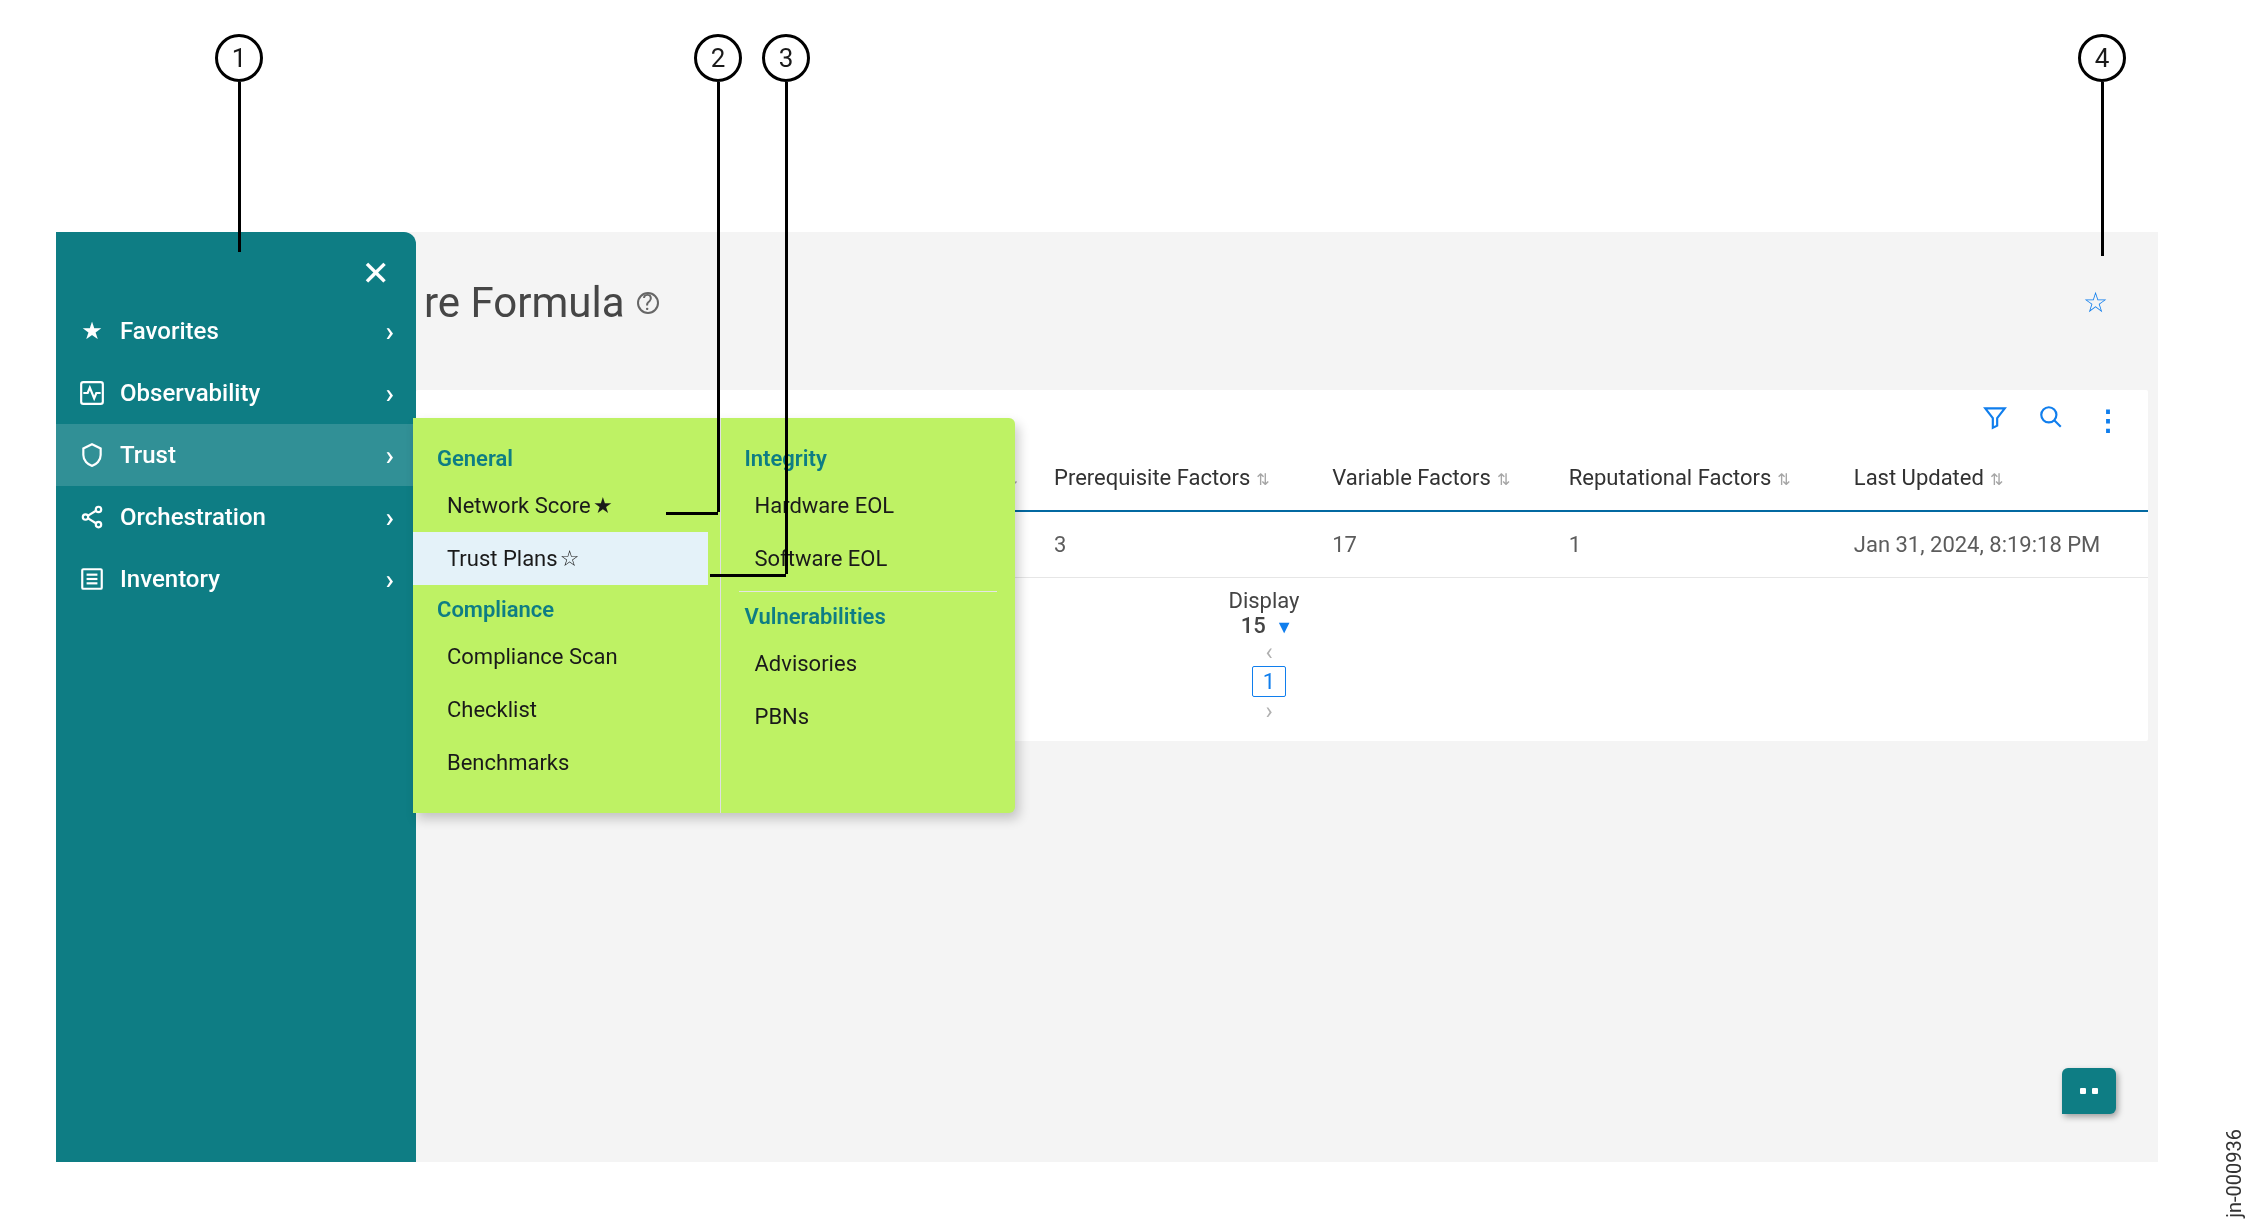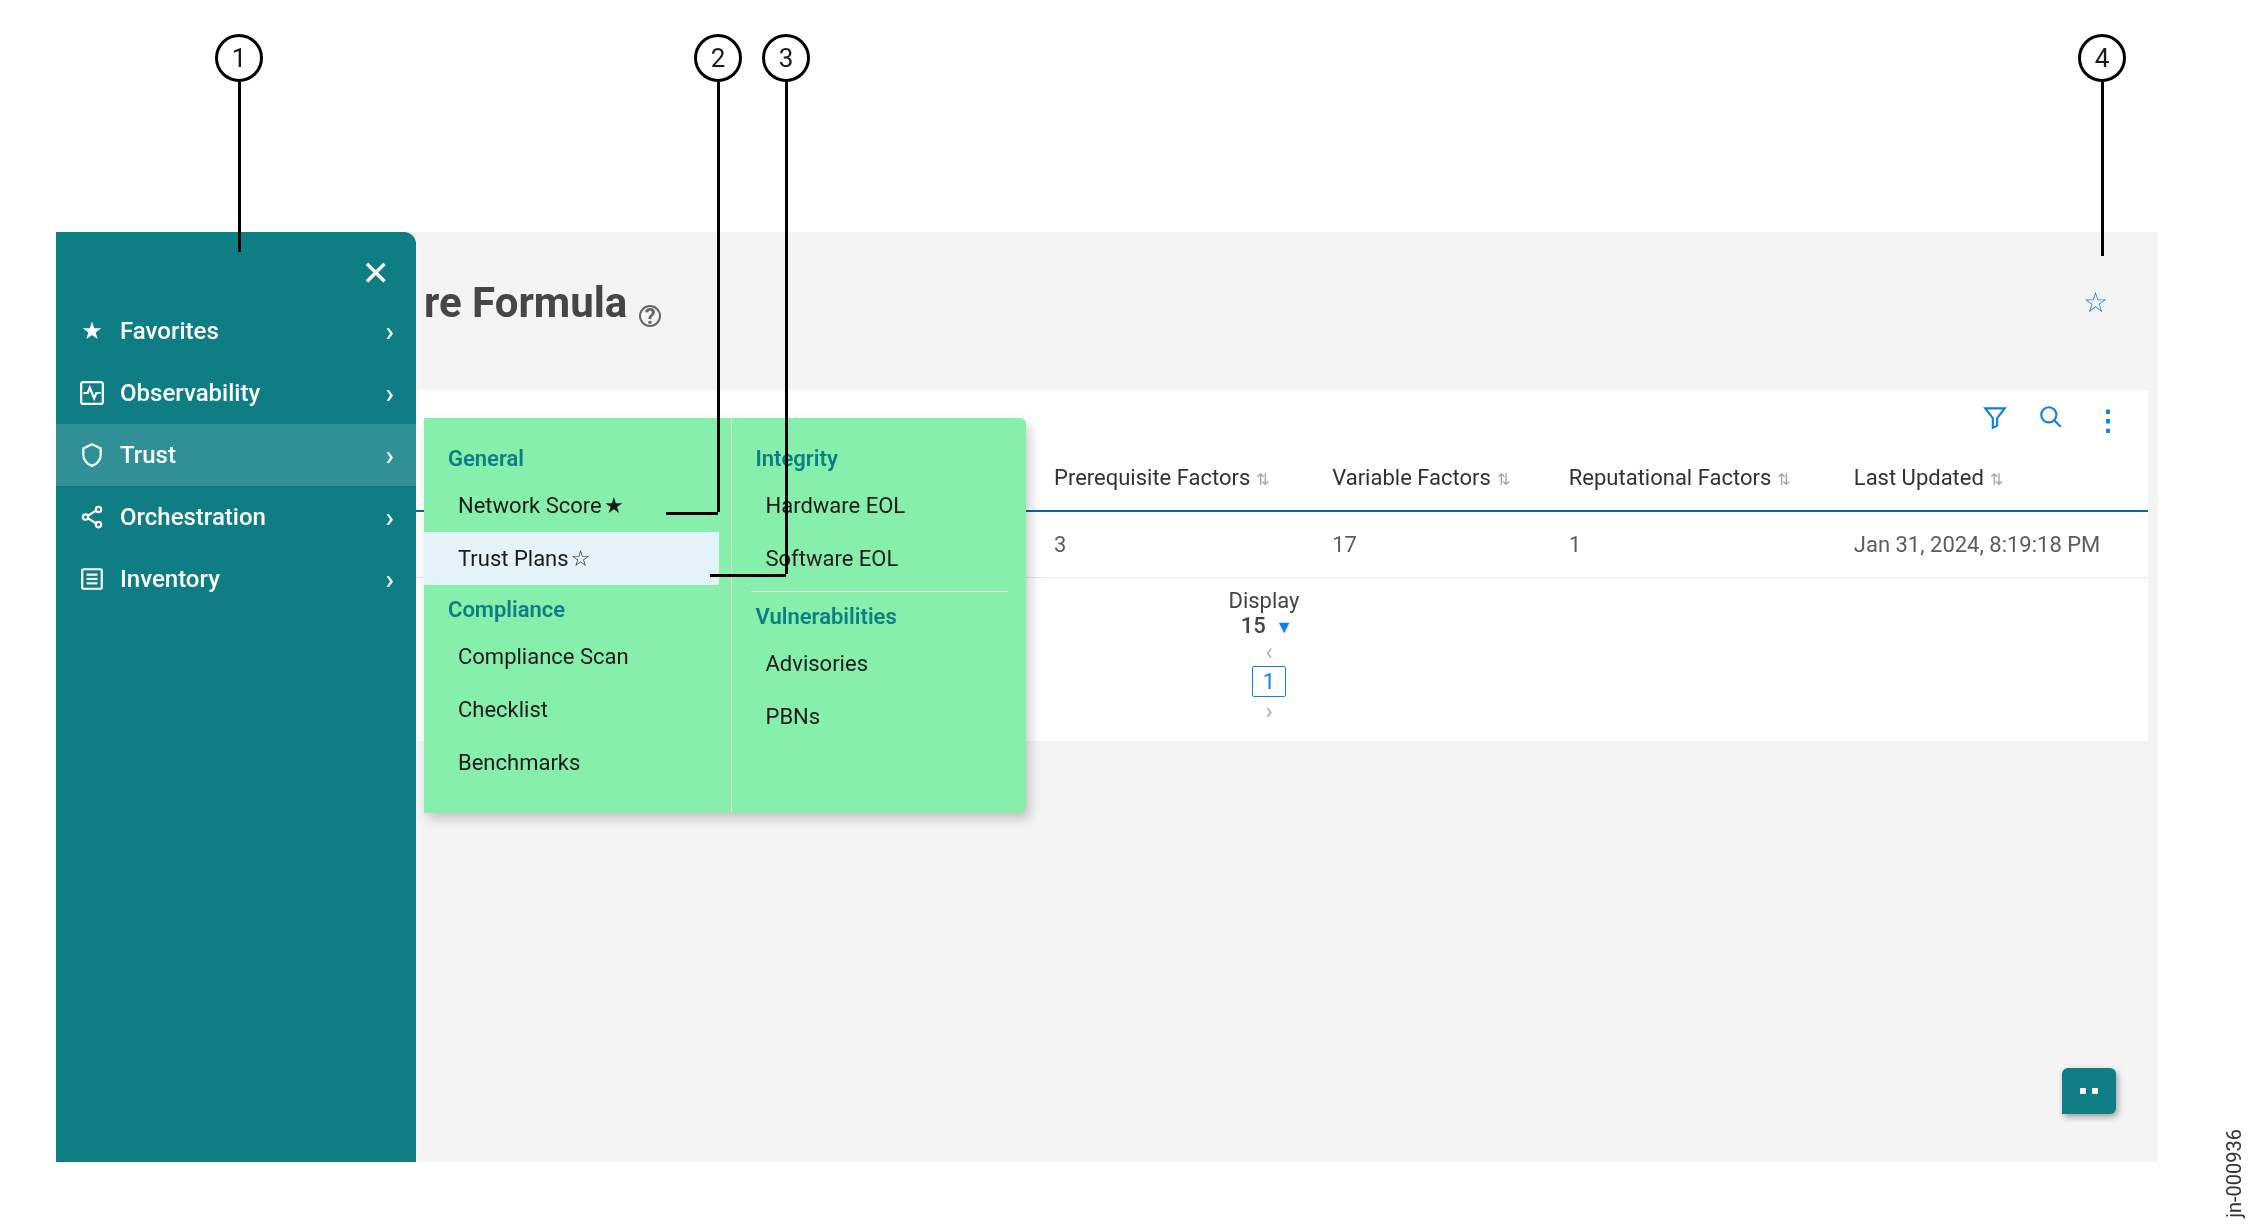--- a/index.html
+++ b/index.html
@@ -79,24 +79,24 @@
   .sidebar li.selected { background: rgba(255,255,255,0.15); }
   .sidebar li .s-icon { width: 40px; display:flex; align-items:center; justify-content:center; margin-right: 8px;}
   .sidebar li .chev {
     position: absolute; right: 22px;
     font-size: 28px;
   }
 
   
   .submenu {
     position: absolute;
-    left: 368px;
+    left: 357px;
     top: 186px;
     width: 602px;
-    background: #86efac;
+    background: #bef264;
     box-shadow: 4px 6px 12px rgba(0,0,0,0.2);
     display: flex;
     border-top-right-radius: 6px;
     border-bottom-right-radius: 6px;
     z-index: 20;
   }
   .submenu-col { flex:1; padding: 16px 0 24px 0; }
   .submenu-col + .submenu-col { border-left: 1px solid #e0e0e0; margin-left: 12px; }
   .submenu .grp-head {
     padding: 12px 24px 8px 24px;
@@ -118,23 +118,23 @@
   
   .page-title-bar {
     position: absolute;
     left: 360px; top: 0; right: 0;
     padding: 46px 40px 40px 8px;
     display:flex; align-items:center; justify-content:space-between;
   }
   .page-title-bar h1 {
     margin:0;
     font-size: 42px;
-    font-weight: 700;
+    font-weight: 400;
     color: #464646;
-    display:flex; align-items:flex-end;
+    display:flex; align-items:center;
   }
   .page-title-bar h1 .help {
     font-size: 22px;
     margin-left: 12px;
     border: 2px solid #666;
     border-radius: 50%;
     width: 22px; height: 22px;
     display:flex;align-items:center;justify-content:center;
     color:#666;
   }

